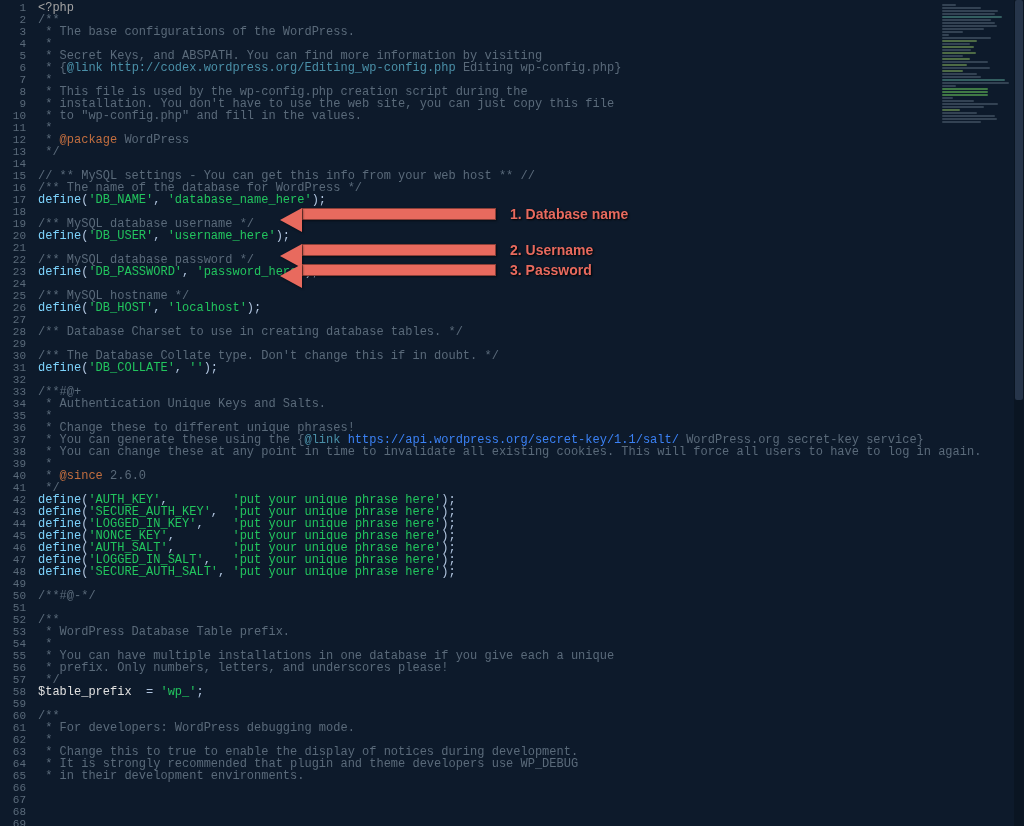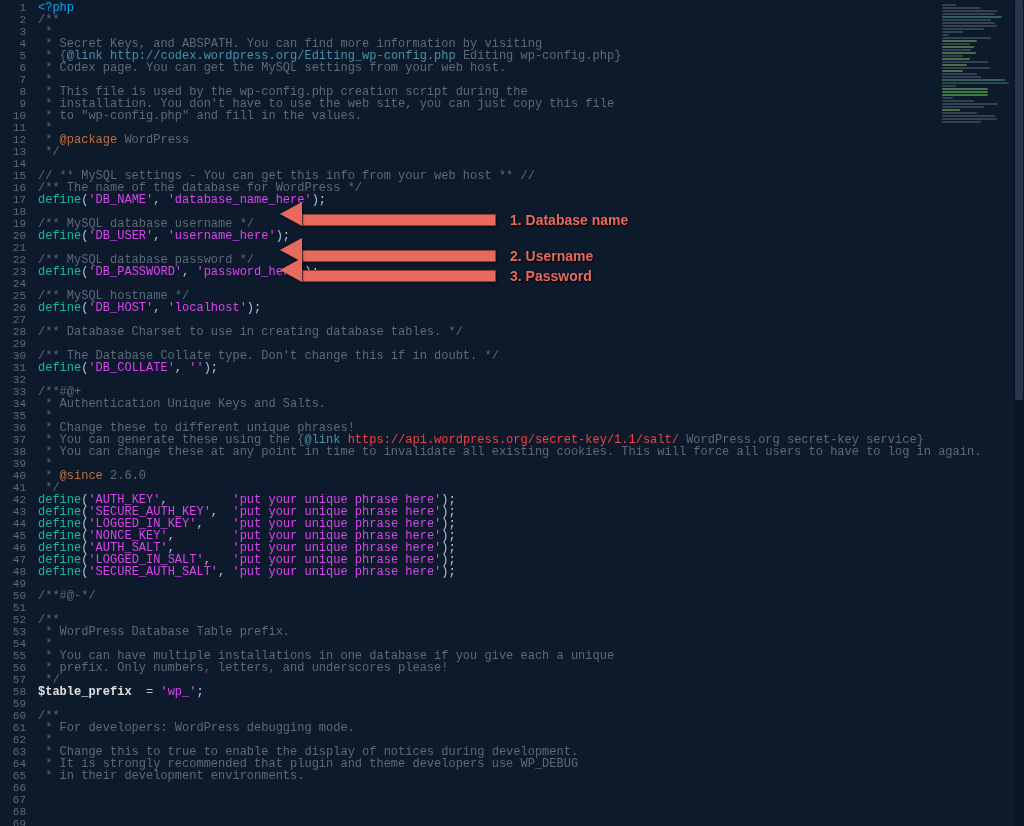--- a/index.html
+++ b/index.html
@@ -3,36 +3,36 @@
 <meta charset="utf-8">
 <style>
   html,body{margin:0;padding:0;background:#0d1a2b;color:#ccc;font-family:Consolas,'Courier New',monospace;font-size:12px;line-height:12px;overflow:hidden}
   .editor{position:relative;width:1024px;height:826px;background:#0d1a2b}
   .gutter{position:absolute;left:0;top:0;width:32px;text-align:right;color:#5a6a7a;padding-top:2px}
   .gutter div{height:12px;padding-right:6px;font-size:11px}
   .code{position:absolute;left:38px;top:2px;right:160px}
   .code .line{height:12px;white-space:pre}
   .c-com{color:#5a6a7a}
   .c-kw{color:#b0c4de}
-  .c-fn{color:#14b8a6}
-  .c-str{color:#d946ef}
-  .c-tag-open{color:#0ea5e9}
+  .c-fn{color:#7dd3fc}
+  .c-str{color:#22c55e}
+  .c-tag-open{color:#a3a3a3}
   .c-link{color:#4a90a8}
-  .c-link2{color:#ef4444}
+  .c-link2{color:#3b82f6}
   .c-pkg{color:#c26e3f}
   .c-var{color:#e0e0e0}
   .minimap{position:absolute;right:12px;top:4px;width:70px;height:140px;opacity:.85}
   .minimap .mline{height:2px;margin-bottom:1px;border-radius:1px}
   .mm-c{background:#3a4a5a}
   .mm-g{background:#5a7a4a}
   .mm-b{background:#3a6a6a}
   .mm-gg{background:#4a8a4a;height:5px}
   .scrollbar{position:absolute;right:0;top:0;width:10px;height:826px;background:#0a1522}
   .scrollbar .thumb{position:absolute;left:1px;top:0;width:8px;height:400px;background:#26354a;border-radius:2px}
-  .annotation{position:absolute;display:flex;align-items:flex-end;height:18px}
+  .annotation{position:absolute;display:flex;align-items:flex-start;height:18px}
   .arrow-body{height:10px;background:#e86a5e;border:1px solid rgba(0,0,0,.4);box-shadow:1px 1px 2px rgba(0,0,0,.5)}
   .arrow-head{width:0;height:0;border-top:12px solid transparent;border-bottom:12px solid transparent;border-right:22px solid #e86a5e;filter:drop-shadow(1px 1px 1px rgba(0,0,0,.5))}
   .ann-label{color:#e86a5e;font-family:Verdana,Arial,sans-serif;font-weight:bold;font-size:14px;margin-left:14px;text-shadow:1px 1px 2px #000}
   .ann1{left:280px;top:208px}
   .ann1 .arrow-body{width:192px}
   .ann2{left:280px;top:244px}
   .ann2 .arrow-body{width:192px}
   .ann3{left:280px;top:264px}
   .ann3 .arrow-body{width:192px}
 </style>
@@ -109,24 +109,24 @@
       <div>65</div>
       <div>66</div>
       <div>67</div>
       <div>68</div>
       <div>69</div>
     </div>
 
   <div class="code">
     <div class="line"><span class="c-tag-open">&lt;?php</span></div>
     <div class="line"><span class="c-com">/**</span></div>
+    <div class="line"><span class="c-com"> * The base configurations of the WordPress.</span></div>
     <div class="line"><span class="c-com"> *</span></div>
     <div class="line"><span class="c-com"> * Secret Keys, and ABSPATH. You can find more information by visiting</span></div>
     <div class="line"><span class="c-com"> * {</span><span class="c-link">@link</span><span class="c-link"> http://codex.wordpress.org/Editing_wp-config.php</span><span class="c-com"> Editing wp-config.php</span><span class="c-com">}</span></div>
-    <div class="line"><span class="c-com"> * Codex page. You can get the MySQL settings from your web host.</span></div>
     <div class="line"><span class="c-com"> *</span></div>
     <div class="line"><span class="c-com"> * This file is used by the wp-config.php creation script during the</span></div>
     <div class="line"><span class="c-com"> * installation. You don't have to use the web site, you can just copy this file</span></div>
     <div class="line"><span class="c-com"> * to "wp-config.php" and fill in the values.</span></div>
     <div class="line"><span class="c-com"> *</span></div>
     <div class="line"><span class="c-com"> * </span><span class="c-pkg">@package</span><span class="c-com"> WordPress</span></div>
     <div class="line"><span class="c-com"> */</span></div>
     <div class="line"></div>
     <div class="line"><span class="c-com">// ** MySQL settings - You can get this info from your web host ** //</span></div>
     <div class="line"><span class="c-com">/** The name of the database for WordPress */</span></div>
@@ -164,21 +164,21 @@
     <div class="line"><span class="c-fn">define</span><span class="c-kw">(</span><span class="c-str">'SECURE_AUTH_SALT'</span><span class="c-kw">, </span><span class="c-str">'put your unique phrase here'</span><span class="c-kw">);</span></div>
     <div class="line"></div>
     <div class="line"><span class="c-com">/**#@-*/</span></div>
     <div class="line"></div>
     <div class="line"><span class="c-com">/**</span></div>
     <div class="line"><span class="c-com"> * WordPress Database Table prefix.</span></div>
     <div class="line"><span class="c-com"> *</span></div>
     <div class="line"><span class="c-com"> * You can have multiple installations in one database if you give each a unique</span></div>
     <div class="line"><span class="c-com"> * prefix. Only numbers, letters, and underscores please!</span></div>
     <div class="line"><span class="c-com"> */</span></div>
-    <div class="line"><span class="c-var" style="font-weight:bold">$table_prefix</span><span class="c-kw">  = </span><span class="c-str">'wp_'</span><span class="c-kw">;</span></div>
+    <div class="line"><span class="c-var" style="font-weight:normal">$table_prefix</span><span class="c-kw">  = </span><span class="c-str">'wp_'</span><span class="c-kw">;</span></div>
     <div class="line"></div>
     <div class="line"><span class="c-com">/**</span></div>
     <div class="line"><span class="c-com"> * For developers: WordPress debugging mode.</span></div>
     <div class="line"><span class="c-com"> *</span></div>
     <div class="line"><span class="c-com"> * Change this to true to enable the display of notices during development.</span></div>
     <div class="line"><span class="c-com"> * It is strongly recommended that plugin and theme developers use WP_DEBUG</span></div>
     <div class="line"><span class="c-com"> * in their development environments.</span></div>
 
   </div>
 

